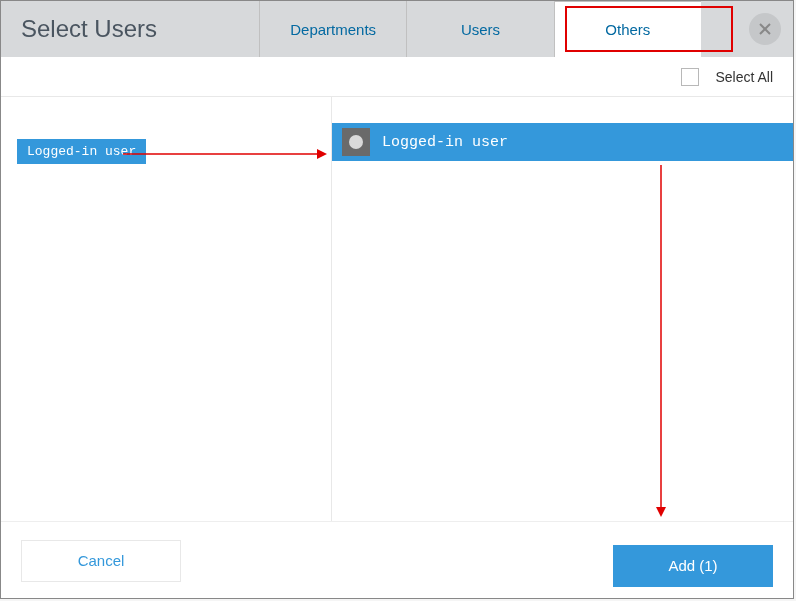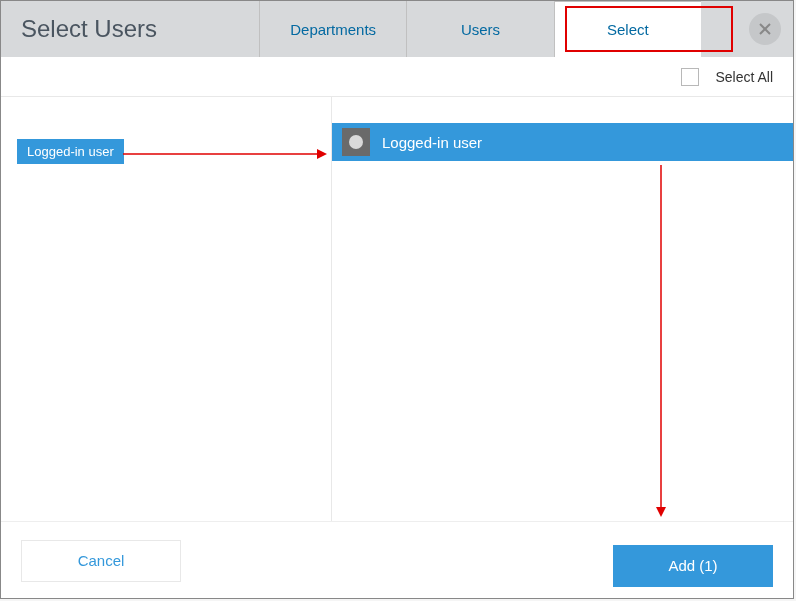--- a/index.html
+++ b/index.html
@@ -89,20 +89,21 @@
       cursor: pointer;
     }
     .select-all-label {
       font-size: 14px;
       color: #333;
     }
     .body {
       display: flex;
       height: 424px;
       position: relative;
+      font-family: Liberation Mono, monospace;
     }
     .left-pane {
       width: 330px;
       background: #fff;
       padding-top: 26px;
       position: relative;
     }
     .left-tag {
       position: absolute;
       left: 16px;
@@ -207,21 +208,21 @@
 </head>
 <body>
 
 <div class="dialog">
 
   <div class="header">
     <div class="title">Select Users</div>
     <div class="tabs">
       <div class="tab">Departments</div>
       <div class="tab">Users</div>
-      <div class="tab active">Select</div>
+      <div class="tab active">Others</div>
     </div>
     <div class="close-btn">
       <svg viewBox="0 0 14 14">
         <line x1="2" y1="2" x2="12" y2="12" stroke="#888" stroke-width="2"></line>
         <line x1="12" y1="2" x2="2" y2="12" stroke="#888" stroke-width="2"></line>
       </svg>
     </div>
   </div>
 
   <div class="select-all-row">

